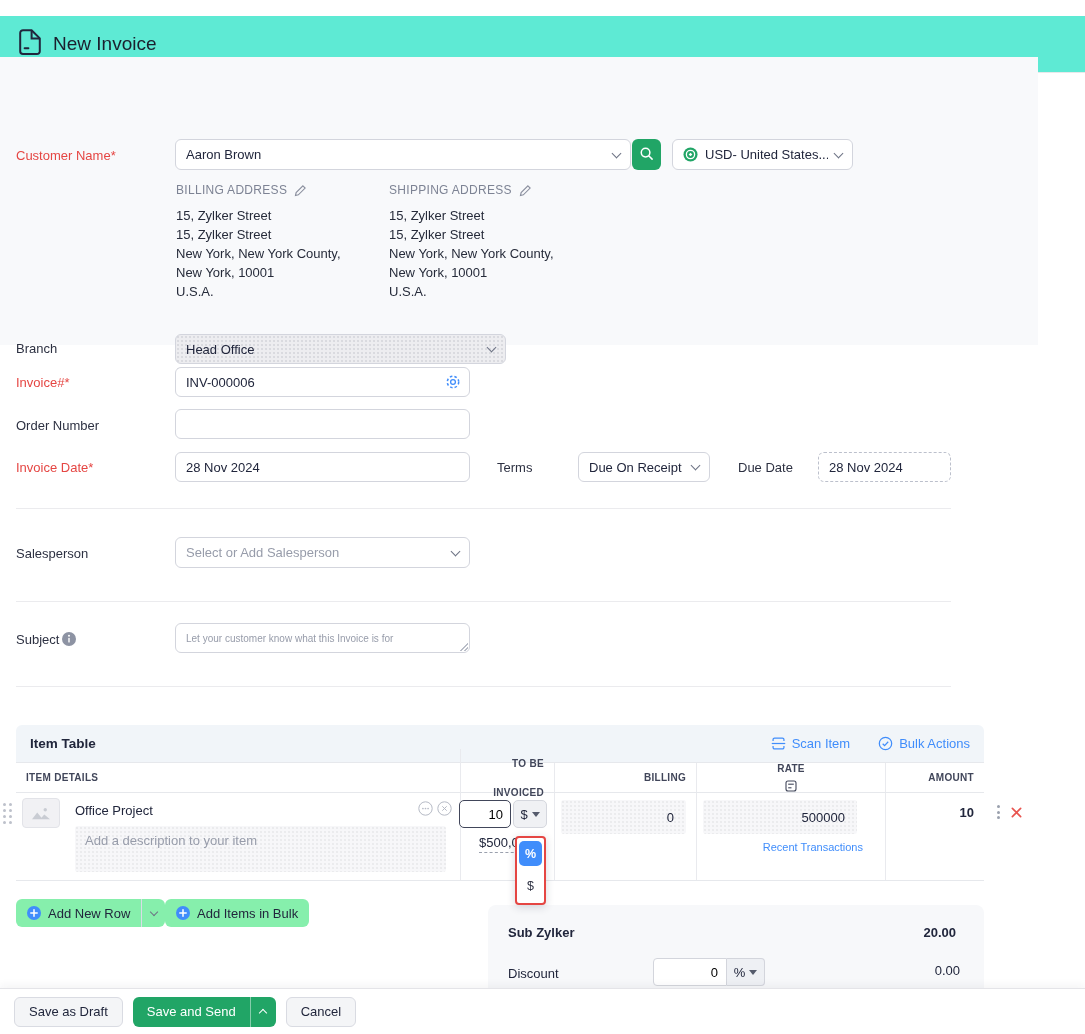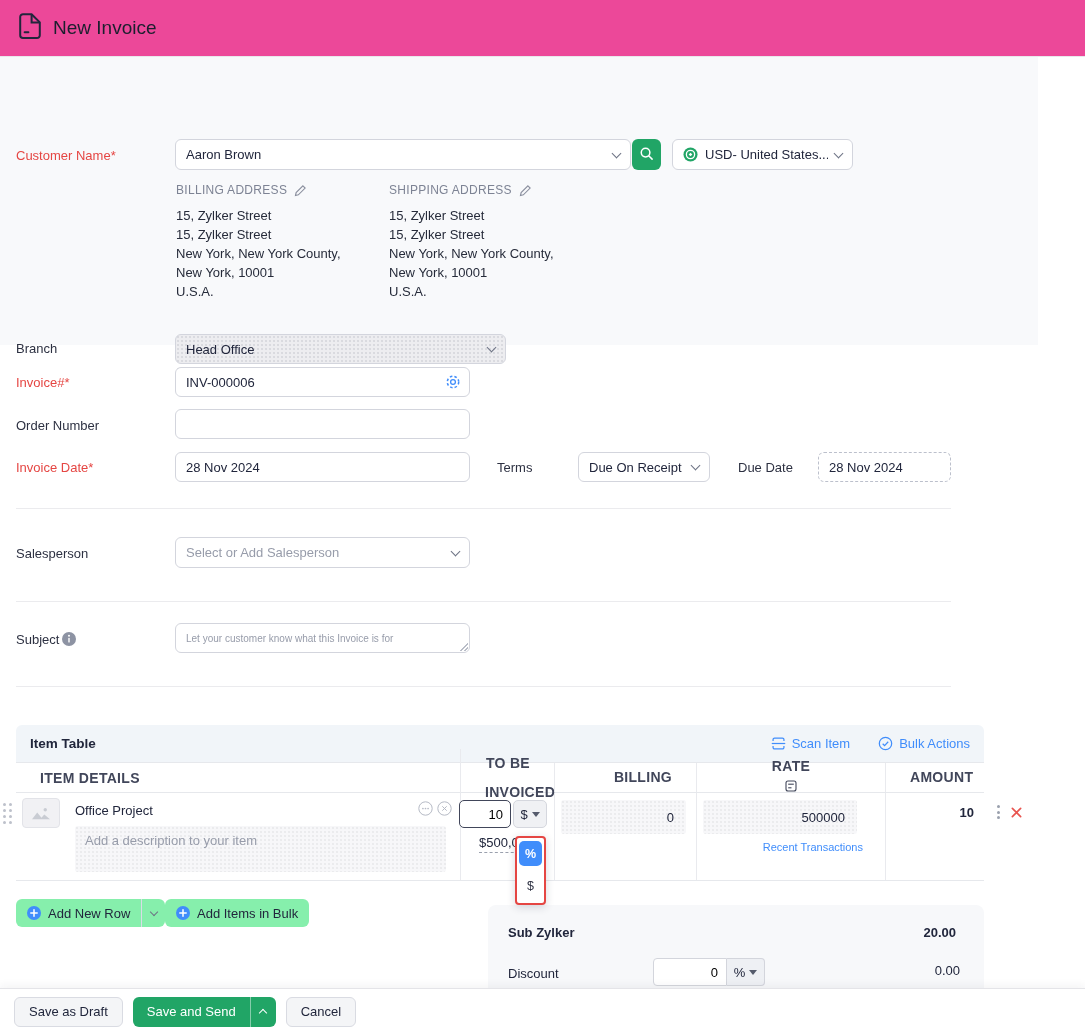--- a/index.html
+++ b/index.html
@@ -2,22 +2,22 @@
 <html><head>
 <meta charset="utf-8">
 <style>
   * { box-sizing: border-box; }
   body { margin: 0; background: #fff; }
   .page { position: relative; width: 1085px; height: 1034px; background: #fff;
           font-family: "Liberation Sans", sans-serif; color: #21263c; overflow: hidden; }
   .abs { position: absolute; }
 
   
-  .header { position: absolute; left: 0; top: 0; width: 1085px; height: 57px;
-            background: #ec4899; border-bottom: 1px solid #e8e8eb; display: flex; align-items: center; padding-left: 19px; }
+  .header { position: absolute; left: 0; top: 16px; width: 1085px; height: 57px;
+            background: #5eead4; border-bottom: 1px solid #e8e8eb; display: flex; align-items: center; padding-left: 19px; }
   .page-title { font-size: 19px; font-weight: 500; color: #1b1f2e; margin-left: 12px; }
 
   
   .customer-panel { position: absolute; left: 0; top: 57px; width: 1038px; height: 288px; background: #f8f9fb; }
 
   .lbl { font-size: 13px; color: #2d3142; }
   .red { color: #e54643; }
   .muted { color: #7d8394; }
 
   .inp { background: #fff; border: 1px solid #d3d5dd; border-radius: 6px; font-size: 13px;
@@ -49,21 +49,21 @@
   .divider { position: absolute; left: 16px; width: 935px; height: 1px; background: #ebebee; }
 
   
   .item-table { position: absolute; left: 16px; top: 725px; width: 968px; }
   .it-titlebar { height: 37px; background: #f1f5f9; border-radius: 6px 6px 0 0;
                  display: flex; align-items: center; padding: 0 14px; }
   .it-title { font-size: 13.5px; font-weight: bold; color: #21263c; }
   .it-link { display: flex; align-items: center; gap: 6px; font-size: 13px; color: #408dfb; cursor: pointer; }
   .it-headrow, .it-row { display: flex; }
   .it-headrow { height: 31px; border-top: 1px solid #e6e8ec; border-bottom: 1px solid #e6e8ec; align-items: center; }
-  .hcell { font-size: 14px; font-weight: bold; color: #41465a; letter-spacing: 0.3px; padding: 0 24px; }
+  .hcell { font-size: 10px; font-weight: bold; color: #41465a; letter-spacing: 0.3px; padding: 0 10px; }
   .c1 { width: 444px; } .c2 { width: 94px; } .c3 { width: 142px; } .c4 { width: 189px; flex-direction: column; } .c5 { width: 99px; }
   .rt { text-align: right; justify-content: flex-end; }
   .bl { border-left: 1px solid #e9eaee; }
   .it-row { min-height: 88px; border-bottom: 1px solid #e6e8ec; }
   .rcell { position: relative; padding: 6px; }
 
   .img-ph { position: absolute; left: 6px; top: 5px; width: 38px; height: 30px; background: #f1f1f4;
             border: 1px solid #e2e3e8; border-radius: 4px; display: flex; align-items: center; justify-content: center; }
   .item-name { position: absolute; left: 59px; top: 10px; font-size: 13px; color: #21263c; }
   .name-icons { position: absolute; right: 8px; top: 8px; display: flex; gap: 4px; }

